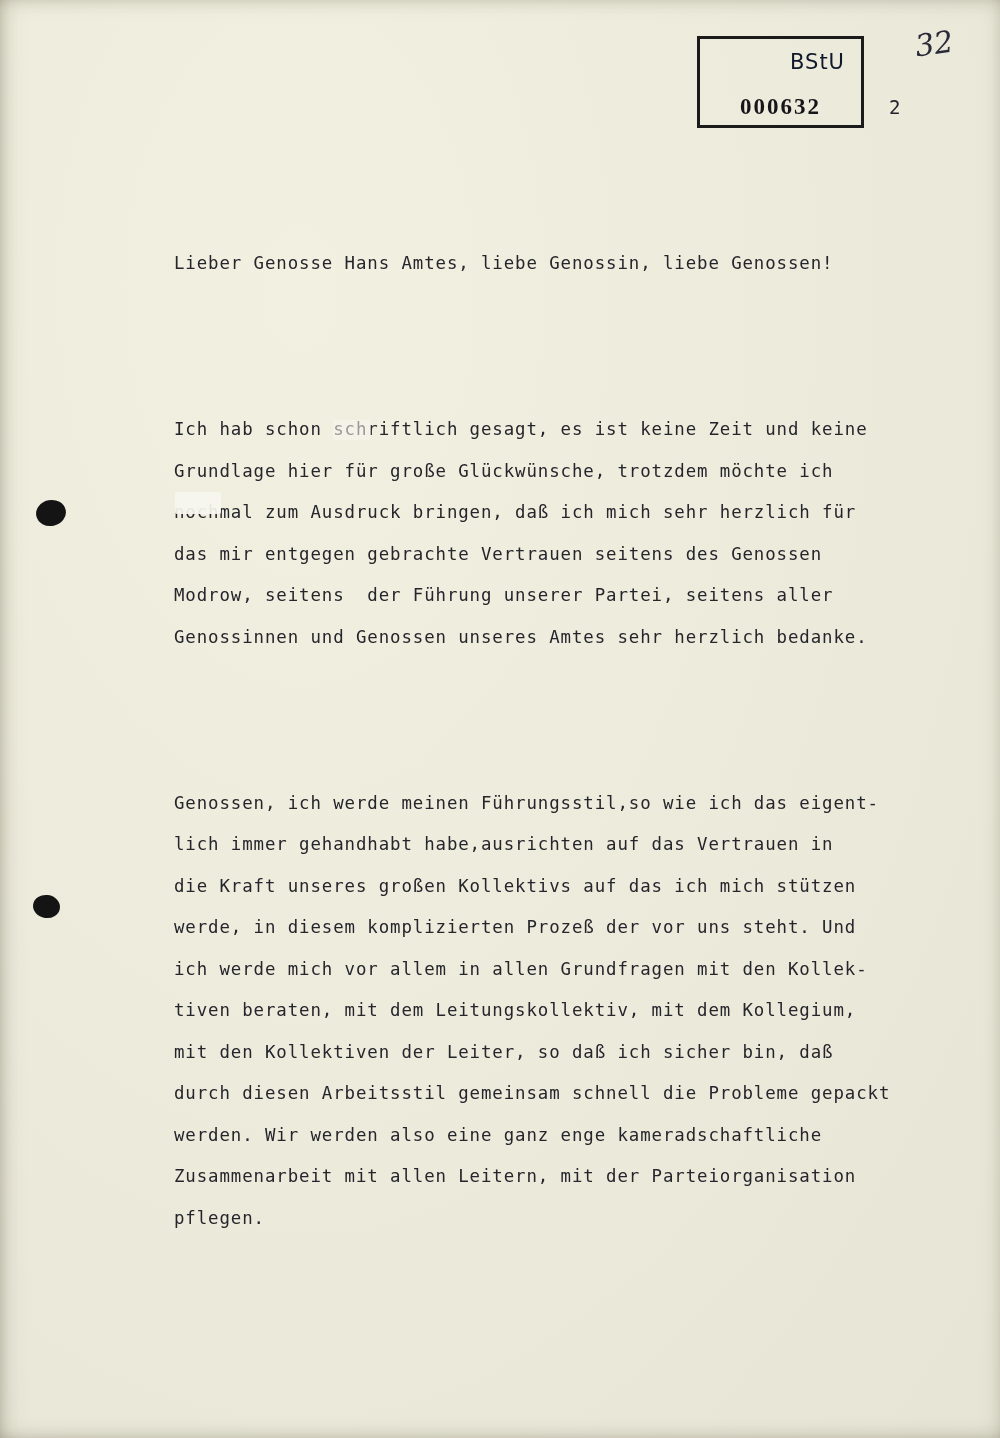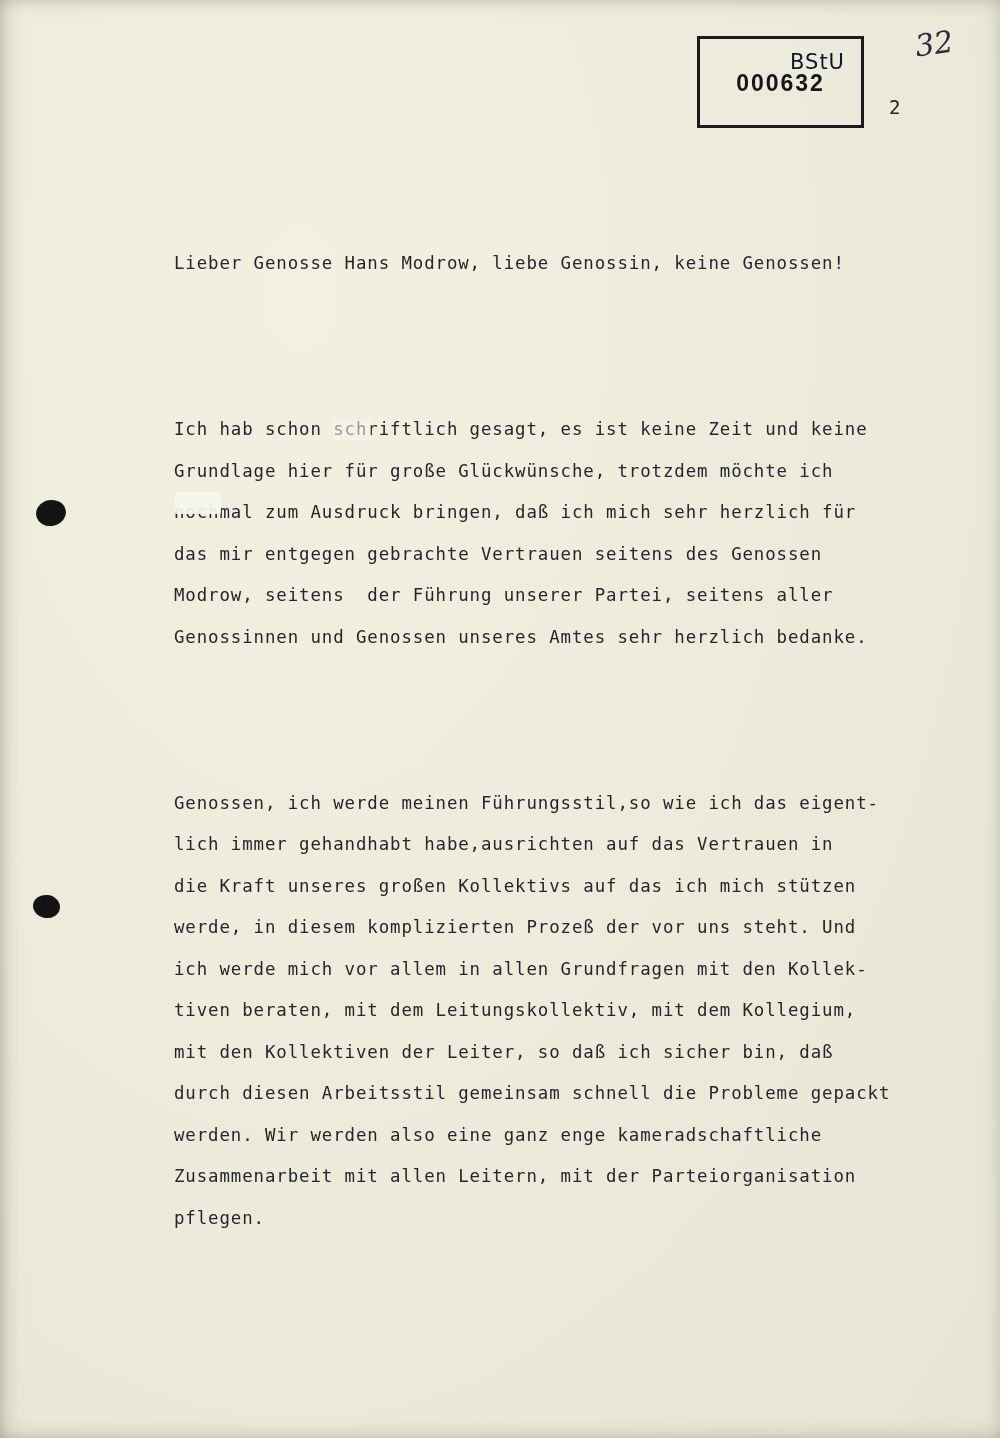--- a/index.html
+++ b/index.html
@@ -47,28 +47,28 @@
     left: 0;
     right: 16px;
     text-align: right;
     font-size: 21px;
     letter-spacing: 1px;
     color: #0f172a;
     font-family: "DejaVu Sans", sans-serif;
   }
   .stamp-number {
     position: absolute;
-    top: 31px;
+    top: 55px;
     left: 0;
     right: 0;
     text-align: center;
     font-size: 23px;
     letter-spacing: 2px;
     color: #16161a;
-    font-family: Liberation Sans, sans-serif;
+    font-family: Liberation Serif, serif;
     font-weight: bold;
   }
 
   
   .hand-number {
     position: absolute;
     left: 915px;
     top: 26px;
     font-family: "DejaVu Serif", serif;
     font-style: italic;
@@ -147,21 +147,21 @@
   <div class="stamp-number">000632</div>
 </div>
 
 <div class="hand-number">32</div>
 <div class="page-number">2</div>
 
 <div class="blob blob-1"></div>
 <div class="blob blob-2"></div>
 
 <div class="body-text">
-  <p class="para">Lieber Genosse Hans Modrow, liebe Genossin, keine Genossen!</p>
+  <p class="para">Lieber Genosse Hans Amtes, liebe Genossin, liebe Genossen!</p>
   <p class="para">Ich hab schon schriftlich gesagt, es ist keine Zeit und keine
 Grundlage hier für große Glückwünsche, trotzdem möchte ich
 nochmal zum Ausdruck bringen, daß ich mich sehr herzlich für
 das mir entgegen gebrachte Vertrauen seitens des Genossen
 Modrow, seitens  der Führung unserer Partei, seitens aller
 Genossinnen und Genossen unseres Amtes sehr herzlich bedanke.</p>
   <p class="para">Genossen, ich werde meinen Führungsstil,so wie ich das eigent-
 lich immer gehandhabt habe,ausrichten auf das Vertrauen in
 die Kraft unseres großen Kollektivs auf das ich mich stützen
 werde, in diesem komplizierten Prozeß der vor uns steht. Und

